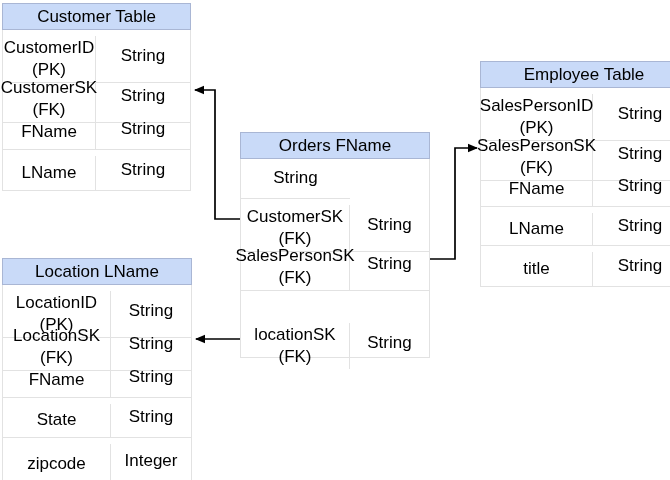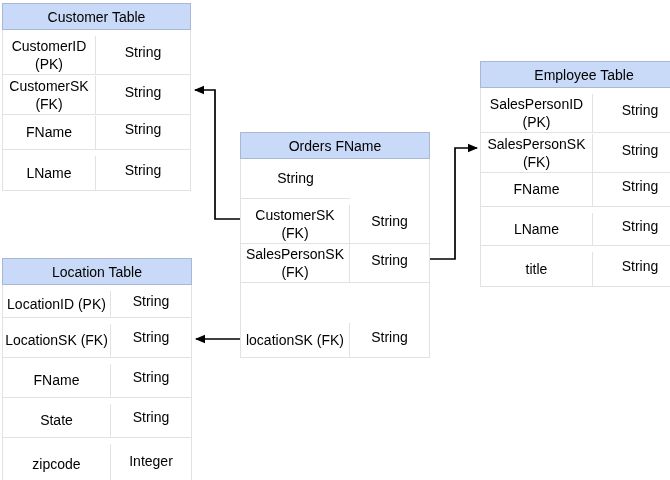--- a/index.html
+++ b/index.html
@@ -3,21 +3,21 @@
 <meta charset="utf-8">
 <style>
   html, body { margin: 0; padding: 0; background: #ffffff; }
   .canvas {
     position: relative;
     width: 670px;
     height: 480px;
     background: #ffffff;
     overflow: hidden;
     font-family: "Liberation Sans", sans-serif;
-    font-size: 14px;
+    font-size: 17px;
     color: #000000;
   }
   .etable { position: absolute; background: #ffffff; }
   .thead {
     box-sizing: border-box;
     height: 27px;
     background: #c9daf8;
     border: 1px solid #a9b6d4;
     display: flex;
     align-items: center;
@@ -147,21 +147,21 @@
         <div class="td">String</div>
       </div>
       <div class="tr">
         <div class="td field">title</div>
         <div class="td">String</div>
       </div>
     </div>
   </div>
 
   <div class="etable t-location">
-    <div class="thead">Location Table</div>
+    <div class="thead">Location LName</div>
     <div class="tbody">
       <div class="tr">
         <div class="td field">LocationID (PK)</div>
         <div class="td">String</div>
       </div>
       <div class="tr">
         <div class="td field">LocationSK (FK)</div>
         <div class="td">String</div>
       </div>
       <div class="tr">

